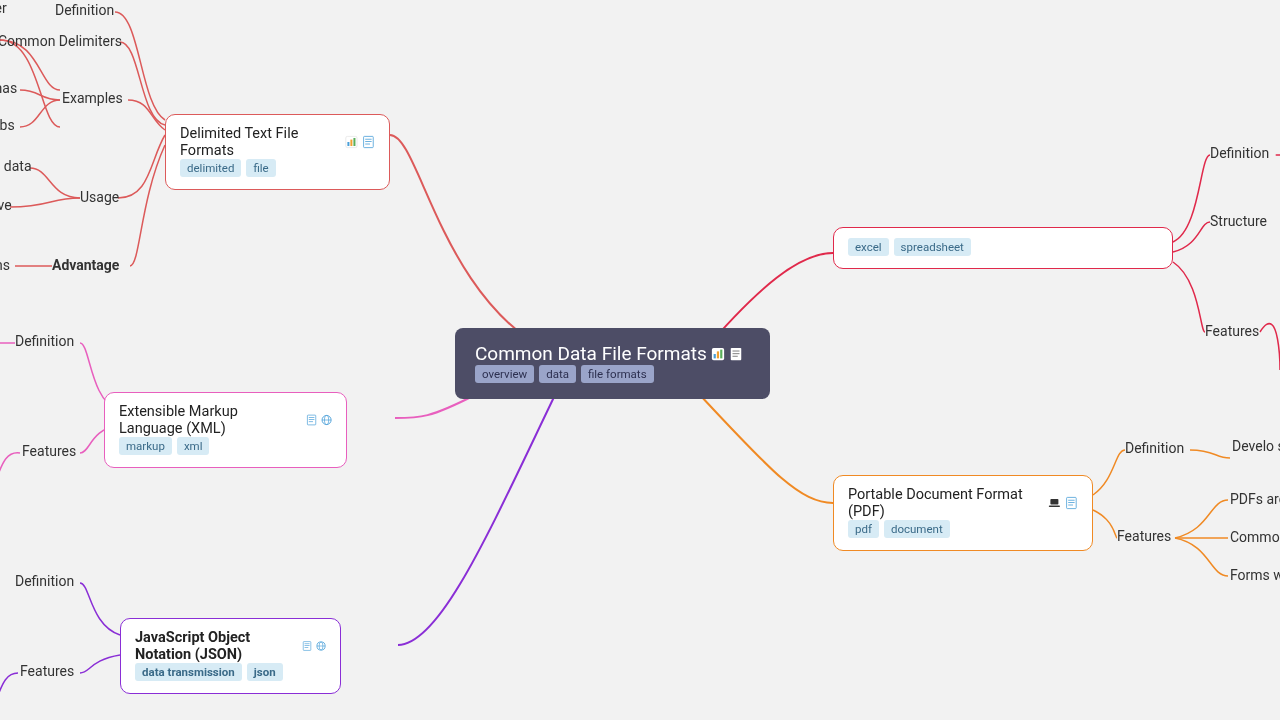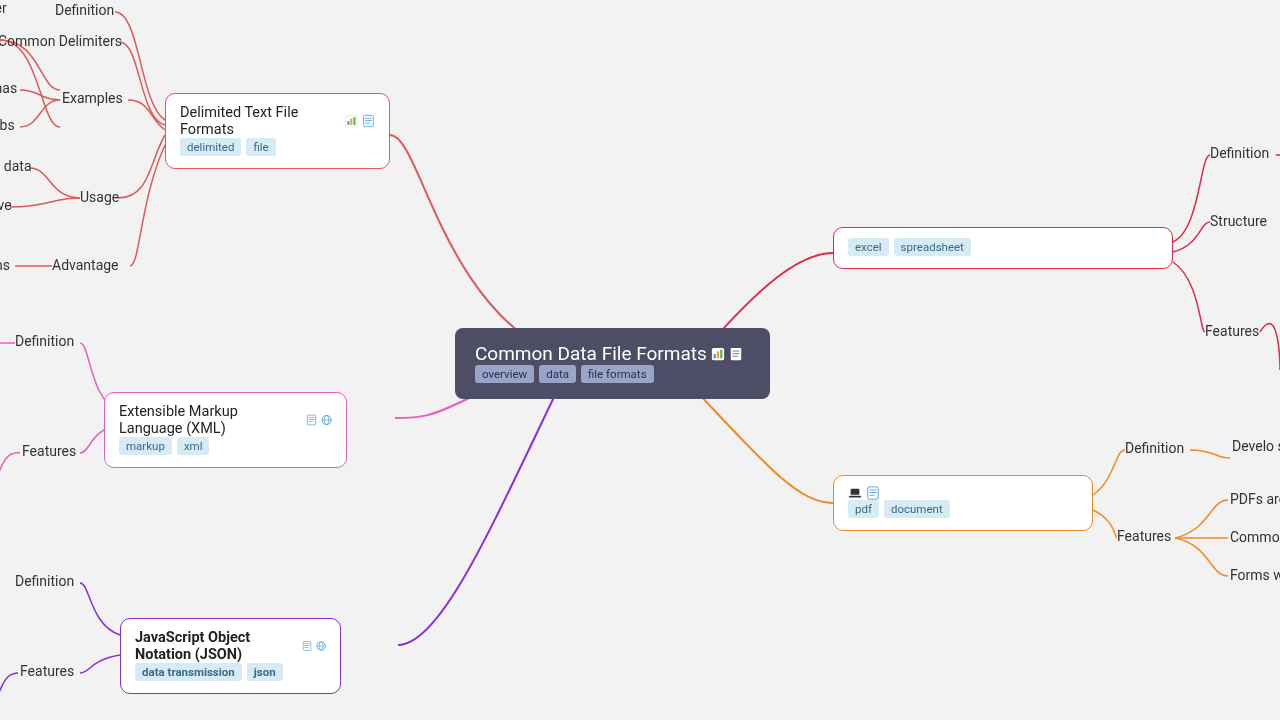--- a/index.html
+++ b/index.html
@@ -143,21 +143,21 @@
         <rect x="4" y="10" width="6" height="1.2" fill="#888"></rect>
       </svg>
   </div>
   <div class="tags">
     <span class="tag">overview</span>
     <span class="tag">data</span>
     <span class="tag">file formats</span>
   </div>
 </div>
 
-<div class="node" style="left:165px; top:93px; width:225px; border:1.5px solid #dc5a5a;">
+<div class="node" style="left:165px; top:114px; width:225px; border:1.5px solid #dc5a5a;">
   <div class="title">
     <span>Delimited Text File Formats</span>
     <svg class="icon" viewBox="0 0 16 16">
         <rect x="1" y="1" width="14" height="14" rx="2" fill="#fff" stroke="#ccc" stroke-width="0.5"></rect>
         <rect x="3" y="8" width="2.5" height="5" fill="#4a9fd8"></rect>
         <rect x="6.7" y="5" width="2.5" height="8" fill="#f0a030"></rect>
         <rect x="10.5" y="3" width="2.5" height="10" fill="#5aaf5a"></rect>
       </svg>
     <svg class="icon" viewBox="0 0 16 16">
         <rect x="2" y="1" width="12" height="14" rx="1" fill="#fff" stroke="#4a9fd8" stroke-width="1"></rect>
@@ -195,20 +195,21 @@
       </svg>
   </div>
   <div class="tags">
     <span class="tag">markup</span>
     <span class="tag">xml</span>
   </div>
 </div>
 
 <div class="node" style="left:833px; top:475px; width:260px; border:1.5px solid #f08a24;">
   <div class="title">
+    <span>Portable Document Format (PDF)</span>
     <svg class="icon" viewBox="0 0 16 16">
         <rect x="3" y="3" width="10" height="7" rx="1" fill="#333"></rect>
         <rect x="1" y="11" width="14" height="2" rx="1" fill="#333"></rect>
       </svg>
     <svg class="icon" viewBox="0 0 16 16">
         <rect x="2" y="1" width="12" height="14" rx="1" fill="#fff" stroke="#4a9fd8" stroke-width="1"></rect>
         <rect x="4" y="4" width="8" height="1" fill="#4a9fd8"></rect>
         <rect x="4" y="7" width="8" height="1" fill="#4a9fd8"></rect>
         <rect x="4" y="10" width="6" height="1" fill="#4a9fd8"></rect>
       </svg>
@@ -243,21 +244,21 @@
 <div class="leaf" style="left:-10px; top:0px;">ter</div>
 <div class="leaf" style="left:55px; top:2px;">Definition</div>
 <div class="leaf" style="left:-2px; top:33px;">Common Delimiters</div>
 <div class="leaf" style="left:-10px; top:80px;">mas</div>
 <div class="leaf" style="left:-8px; top:117px;">abs</div>
 <div class="leaf" style="left:62px; top:90px;">Examples</div>
 <div class="leaf" style="left:-15px; top:158px;">ed data</div>
 <div class="leaf" style="left:-10px; top:197px;">ave</div>
 <div class="leaf" style="left:80px; top:189px;">Usage</div>
 <div class="leaf" style="left:-5px; top:257px;">ns</div>
-<div class="leaf" style="left:52px; top:257px;">Advantage</div>
+<div class="leaf" style="left:52px; top:257px;font-weight:bold;">Advantage</div>
 
 <div class="leaf" style="left:1210px; top:145px;">Definition</div>
 <div class="leaf" style="left:1210px; top:213px;">Structure</div>
 <div class="leaf" style="left:1205px; top:323px;">Features</div>
 
 <div class="leaf" style="left:15px; top:333px;">Definition</div>
 <div class="leaf" style="left:22px; top:443px;">Features</div>
 
 <div class="leaf" style="left:1125px; top:440px;">Definition</div>
 <div class="leaf" style="left:1232px; top:438px; line-height:1.25;">Develo softwa</div>

